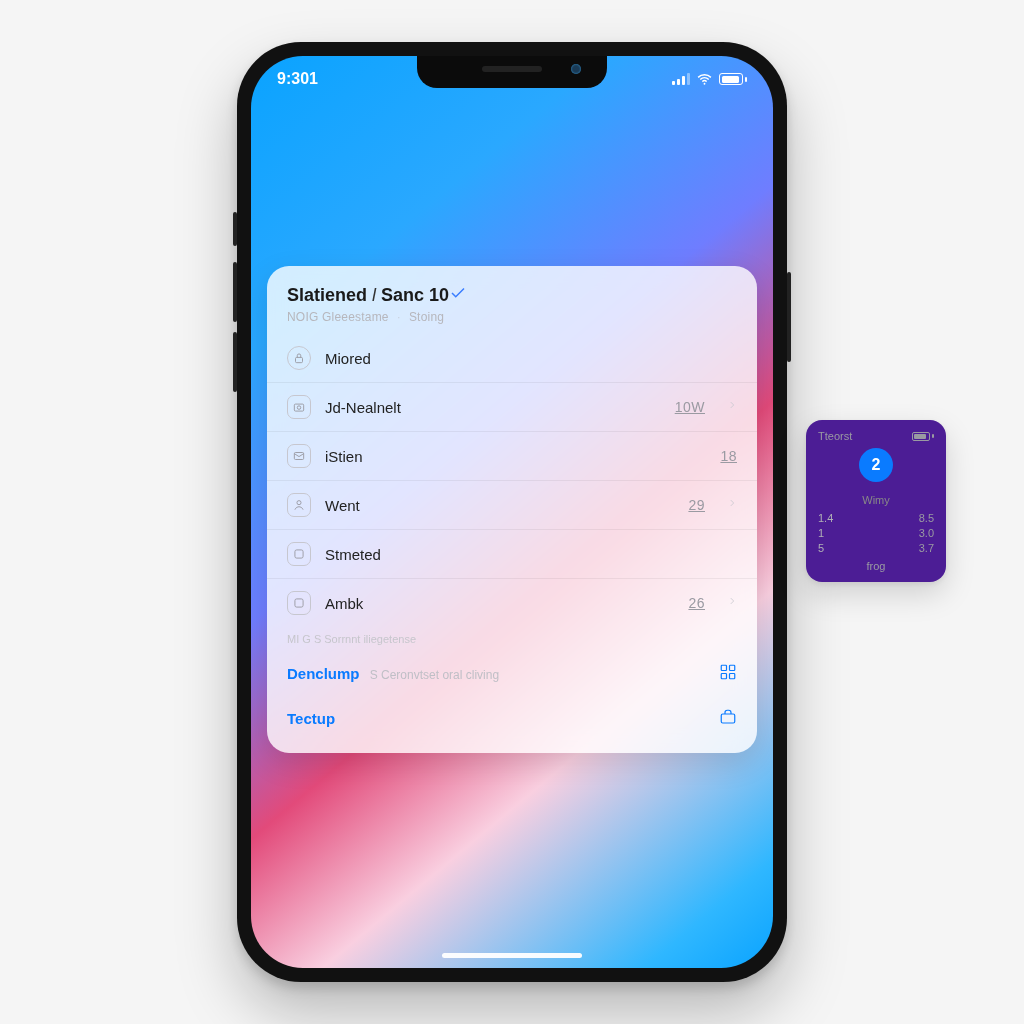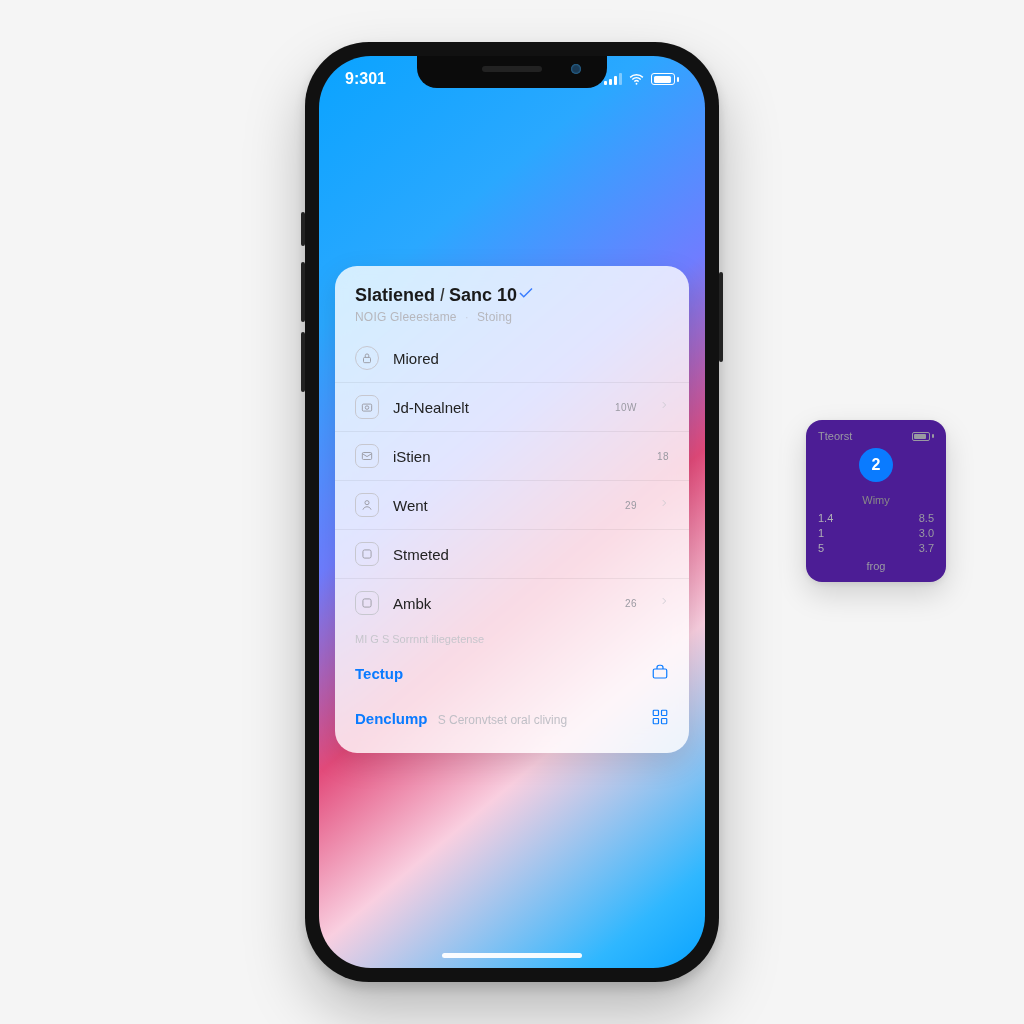--- a/index.html
+++ b/index.html
@@ -2,21 +2,21 @@
 <html><head>
 <meta charset="utf-8">
 <style>
   * { margin: 0; padding: 0; box-sizing: border-box; }
   html, body { width: 1024px; height: 1024px; background: #f5f5f5; font-family: -apple-system, BlinkMacSystemFont, "Segoe UI", Helvetica, Arial, sans-serif; overflow: hidden; }
   .stage { position: relative; width: 1024px; height: 1024px; display: flex; align-items: center; justify-content: center; }
 
   
   .phone {
     position: relative;
-    width: 414px; height: 940px;
+    width: 550px; height: 940px;
     border-radius: 64px;
     background: #111;
     box-shadow: 0 30px 60px rgba(0,0,0,0.25), 0 6px 12px rgba(0,0,0,0.15);
     padding: 14px;
   }
   .phone-inner {
     position: relative;
     width: 100%; height: 100%;
     border-radius: 52px;
     overflow: hidden;
@@ -69,21 +69,21 @@
   .row {
     display:flex; align-items:center; gap:14px;
     padding: 12px 20px;
     border-top: 1px solid rgba(0,0,0,0.06);
   }
   .row:first-child { border-top:none; }
   .row .icon { width:24px; height:24px; border:1.2px solid #c7c7cf; border-radius:7px; display:flex; align-items:center; justify-content:center; color:#9a9aa2; flex:0 0 24px; }
   .row .icon svg { width:14px; height:14px; }
   .row .icon.round { border-radius:50%; }
   .row .label { flex:1; font-size:15px; color:#222; }
-  .row .value { font-size:10px; color:#9a9aa2; letter-spacing:.5px; }
+  .row .value { font-size:14px; color:#9a9aa2; letter-spacing:.5px;text-decoration:underline; }
   .row .extra { font-size:12px; color:#d0d0d6; margin-left:10px; }
   .row .chev { margin-left:8px; color:#c8c8cf; }
   .row .chev svg{ width:10px; height:14px; }
 
   .section-note { padding: 6px 4px 6px 20px; font-size:11px; color:#c6c6cc; }
   .action-row {
     display:flex; align-items:center; justify-content:space-between;
     padding: 12px 20px; font-size:15px;
   }
   .action-row .left { color:#0a7bff; font-weight:600; }
@@ -234,41 +234,41 @@
               <span class="chev"><svg viewBox="0 0 24 24" fill="none" stroke="currentColor" stroke-width="2">
                   <polyline points="9 5 16 12 9 19"></polyline>
                 </svg></span>
             </div>
           </div>
 
         <div class="section-note">MI G S Sorrnnt iliegetense</div>
 
         <div class="action-row">
           <div class="left">
-            <span>Tectup</span>
-          </div>
-          <span class="right">
-            <svg viewBox="0 0 24 24" fill="none" stroke="currentColor" stroke-width="1.6">
-                <rect x="3" y="8" width="18" height="12" rx="2"></rect>
-                <path d="M8 8V6a3 3 0 0 1 3-3h2a3 3 0 0 1 3 3v2"></path>
-              </svg>
-          </span>
-        </div>
-
-        <div class="action-row">
-          <div class="left">
             <span>Denclump</span>
             <span class="sub">S Ceronvtset oral cliving</span>
           </div>
           <span class="right">
             <svg viewBox="0 0 24 24" fill="none" stroke="currentColor" stroke-width="1.6">
                 <rect x="3" y="3" width="7" height="7" rx="1"></rect>
                 <rect x="14" y="3" width="7" height="7" rx="1"></rect>
                 <rect x="3" y="14" width="7" height="7" rx="1"></rect>
                 <rect x="14" y="14" width="7" height="7" rx="1"></rect>
+              </svg>
+          </span>
+        </div>
+
+        <div class="action-row">
+          <div class="left">
+            <span>Tectup</span>
+          </div>
+          <span class="right">
+            <svg viewBox="0 0 24 24" fill="none" stroke="currentColor" stroke-width="1.6">
+                <rect x="3" y="8" width="18" height="12" rx="2"></rect>
+                <path d="M8 8V6a3 3 0 0 1 3-3h2a3 3 0 0 1 3 3v2"></path>
               </svg>
           </span>
         </div>
       </div>
 
       <div class="home-indicator"></div>
     </div>
   </div>
 
   <div class="widget">

